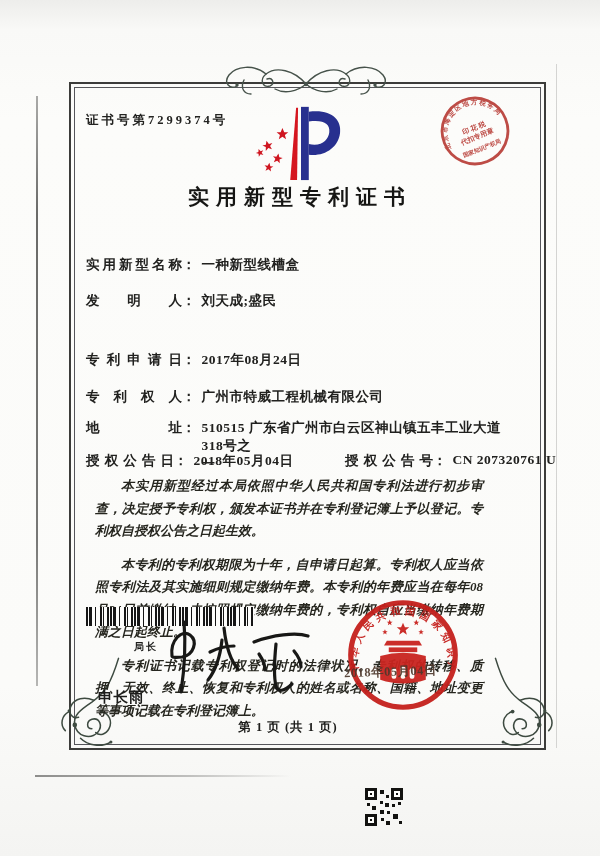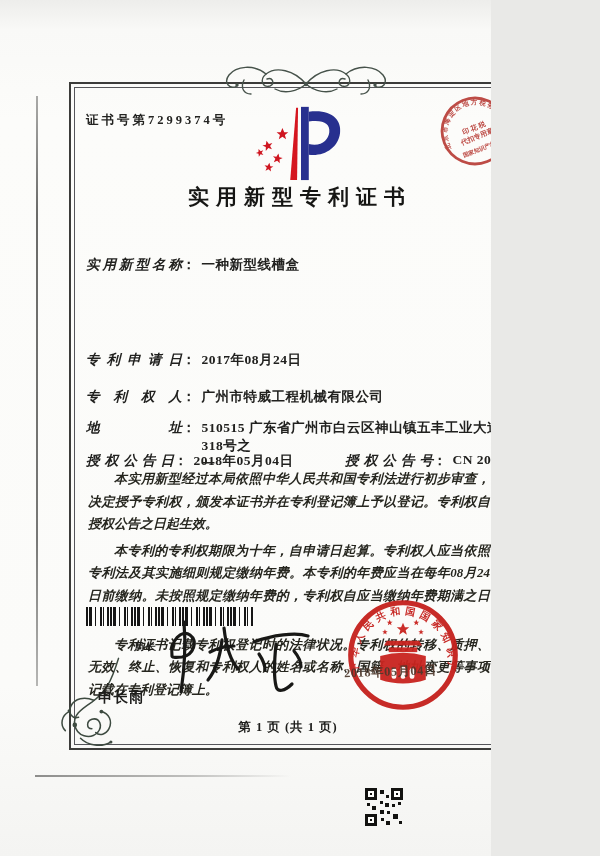--- a/index.html
+++ b/index.html
@@ -1,17 +1,17 @@
 <!DOCTYPE html>
 <html><head>
 <meta charset="utf-8">
 <style>
   html,body{margin:0;padding:0;background:#e9e9e7;}
   .screen{
-    position:relative;width:491px;height:856px;overflow:hidden;
+    position:relative;width:600px;height:856px;overflow:hidden;
     background:linear-gradient(180deg,#ededeb 0px,#f9f9f7 30px,#fcfcfa 120px,#fbfbf9 80%,#f4f4f2 100%);
     font-family:"Liberation Serif","DejaVu Serif",serif;color:#1d1d1b;
   }
   .abs{position:absolute;}
   
   .scan-edge-left{left:36px;top:96px;width:2px;height:590px;
     background:linear-gradient(180deg,#8f8f8d,#3a3a38 20%,#4c4c4a 75%,#9f9f9d);opacity:.75;}
   .scan-edge-right{left:556px;top:64px;width:1px;height:684px;background:#d4d4d2;}
   .scan-line-bottom{left:35px;top:775px;width:256px;height:2px;
     background:linear-gradient(90deg,#8d8d8b,#bfbfbd 60%,rgba(255,255,255,0));}
@@ -22,29 +22,29 @@
   .flourish-bl{left:52px;top:652px;width:76px;height:104px;}
   .flourish-br{left:486px;top:652px;width:76px;height:104px;transform:scaleX(-1);}
   
   .cert-no{left:86px;top:112px;font-size:12.5px;font-weight:700;letter-spacing:3px;color:#232321;}
   .tax-stamp{left:438px;top:94px;width:74px;height:74px;transform:rotate(-22deg);opacity:.88;}
   .logo{left:251px;top:101px;width:98px;height:82px;}
   .title{left:0;top:183px;width:600px;text-align:center;font-size:21px;font-weight:700;
     letter-spacing:7px;color:#161614;}
   
   .row{position:absolute;left:86px;font-size:13.5px;font-weight:700;color:#21211f;white-space:nowrap;}
-  .flabel{display:inline-block;width:96px;text-align:justify;text-align-last:justify;vertical-align:top;font-style:italic;}
+  .flabel{display:inline-block;width:96px;text-align:justify;text-align-last:justify;vertical-align:top;}
   .flabel.w88{width:88px;}
   .fcolon{display:inline-block;vertical-align:top;margin-right:6px;}
   .fvalue{display:inline-block;vertical-align:top;letter-spacing:.5px;white-space:pre-line;max-width:300px;}
   .grant-right{position:absolute;left:259px;top:0;white-space:nowrap;}
   
   .body-text{left:84px;top:464px;width:410px;font-size:13px;line-height:22.5px;
     text-align:justify;color:#26261f;font-style:italic;font-weight:600;}
-  .body-text p{margin:4px;text-indent:2em;}
+  .body-text p{margin:11px;text-indent:2em;}
   
   .barcode{left:86px;top:607px;width:168px;height:19px;
     background:repeating-linear-gradient(90deg,#161616 0 2px,#fdfdfb 2px 3px,#161616 3px 6px,#fdfdfb 6px 9px,#161616 9px 10px,#fdfdfb 10px 14px,#161616 14px 16px,#fdfdfb 16px 17px,#161616 17px 18px,#fdfdfb 18px 21px,#161616 21px 23px,#fdfdfb 23px 24px);}
   .signer-title{left:98px;top:640px;font-size:10px;font-weight:700;letter-spacing:2px;margin-left:36px;}
   .signer-name{left:98px;top:666px;font-size:14.5px;font-weight:700;letter-spacing:1px;margin-top:22px;}
   .signature{left:158px;top:616px;width:176px;height:88px;}
   .seal{left:346px;top:598px;width:114px;height:114px;opacity:.95;}
   .seal-date{left:344px;top:663px;width:130px;font-size:12.5px;font-weight:700;color:#4e382c;
     letter-spacing:.5px;transform:rotate(-2deg);opacity:.92;white-space:nowrap;}
   .page-info{left:218px;top:719px;width:140px;text-align:center;font-size:12.5px;font-weight:600;letter-spacing:1px;}
@@ -155,20 +155,23 @@
     </g>
   </svg>
 
   
   <div class="abs title">实用新型专利证书</div>
 
   
   <div class="row" style="top:256px">
     <span class="flabel">实用新型名称</span><span class="fcolon">：</span><span class="fvalue">一种新型线槽盒</span>
   </div>
+  <div class="row" style="top:292px">
+    <span class="flabel">发明人</span><span class="fcolon">：</span><span class="fvalue">刘天成;盛民</span>
+  </div>
   <div class="row" style="top:351px">
     <span class="flabel">专利申请日</span><span class="fcolon">：</span><span class="fvalue">2017年08月24日</span>
   </div>
   <div class="row" style="top:388px">
     <span class="flabel">专利权人</span><span class="fcolon">：</span><span class="fvalue">广州市特威工程机械有限公司</span>
   </div>
   <div class="row" style="top:419px">
     <span class="flabel">地址</span><span class="fcolon">：</span><span class="fvalue">510515 广东省广州市白云区神山镇五丰工业大道318号之
 一</span>
   </div>

